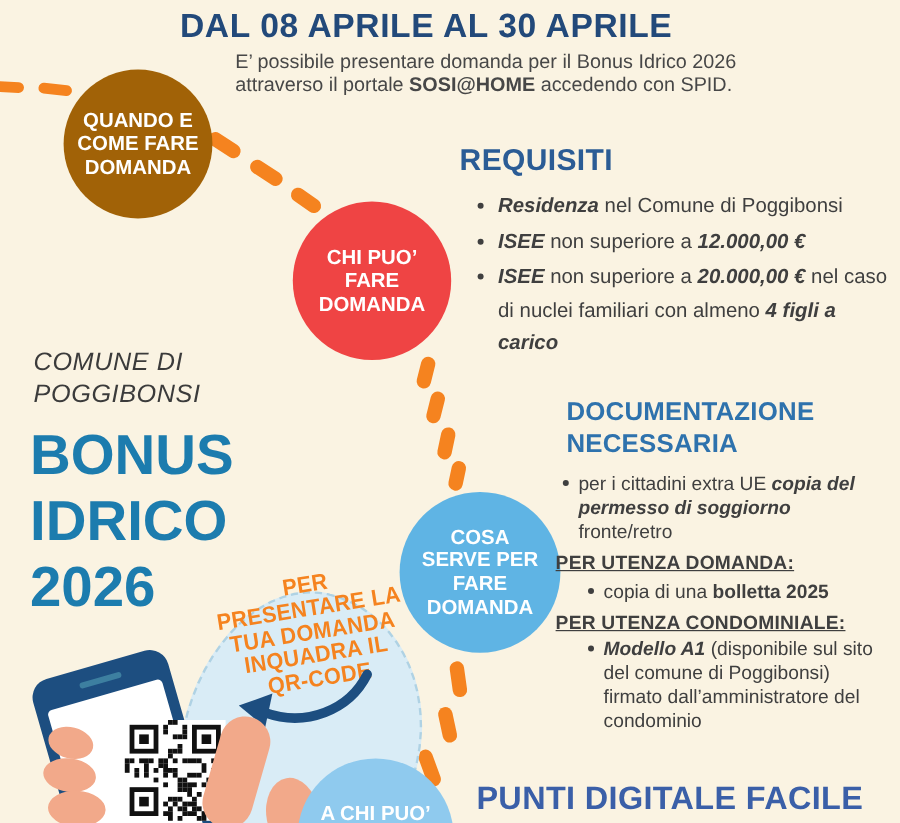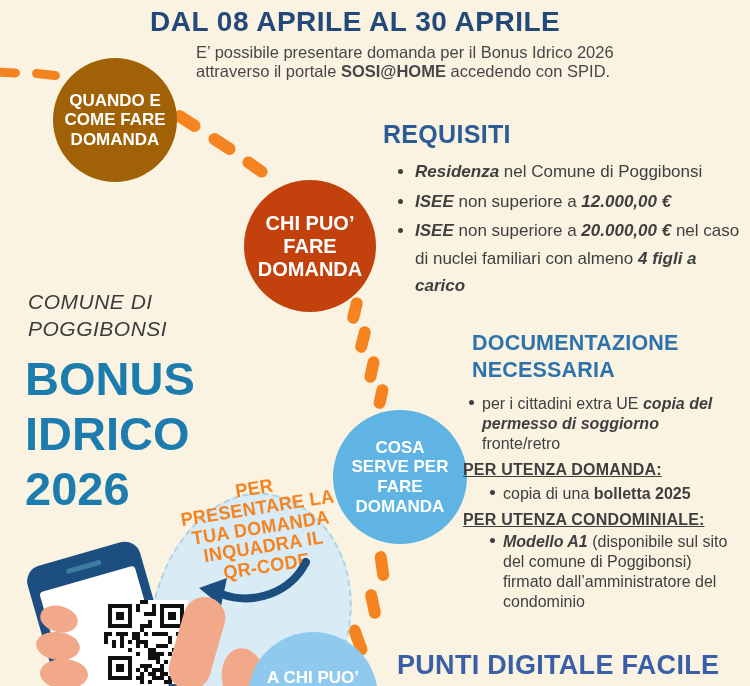--- a/index.html
+++ b/index.html
@@ -19,21 +19,21 @@
     position:absolute;left:196px;top:43px;width:460px;
     font-size:16.5px;line-height:19px;color:#474747;
   }
 
   
   .circle{
     position:absolute;border-radius:50%;display:flex;align-items:center;justify-content:center;
     color:#fff;font-weight:800;text-align:center;white-space:pre-line;line-height:1.15;
   }
   .c1{left:53px;top:58px;width:124px;height:124px;background:#a16207;font-size:17px;}
-  .c2{left:244px;top:180px;width:132px;height:132px;background:#c2410c;font-size:20px;}
+  .c2{left:244px;top:168px;width:132px;height:132px;background:#ef4444;font-size:17px;}
   .c3{left:333px;top:410px;width:134px;height:134px;background:#5FB4E4;font-size:17px;}
   .c4{left:248px;top:632px;width:130px;height:130px;background:#8FCAEE;font-size:17px;
       align-items:flex-start;padding-top:36px;z-index:7;}
 
   
   .dash{position:absolute;background:#F5831F;border-radius:6px;}
 
   
   .municipality{
     position:absolute;left:28px;top:288px;font-style:italic;font-size:21px;

